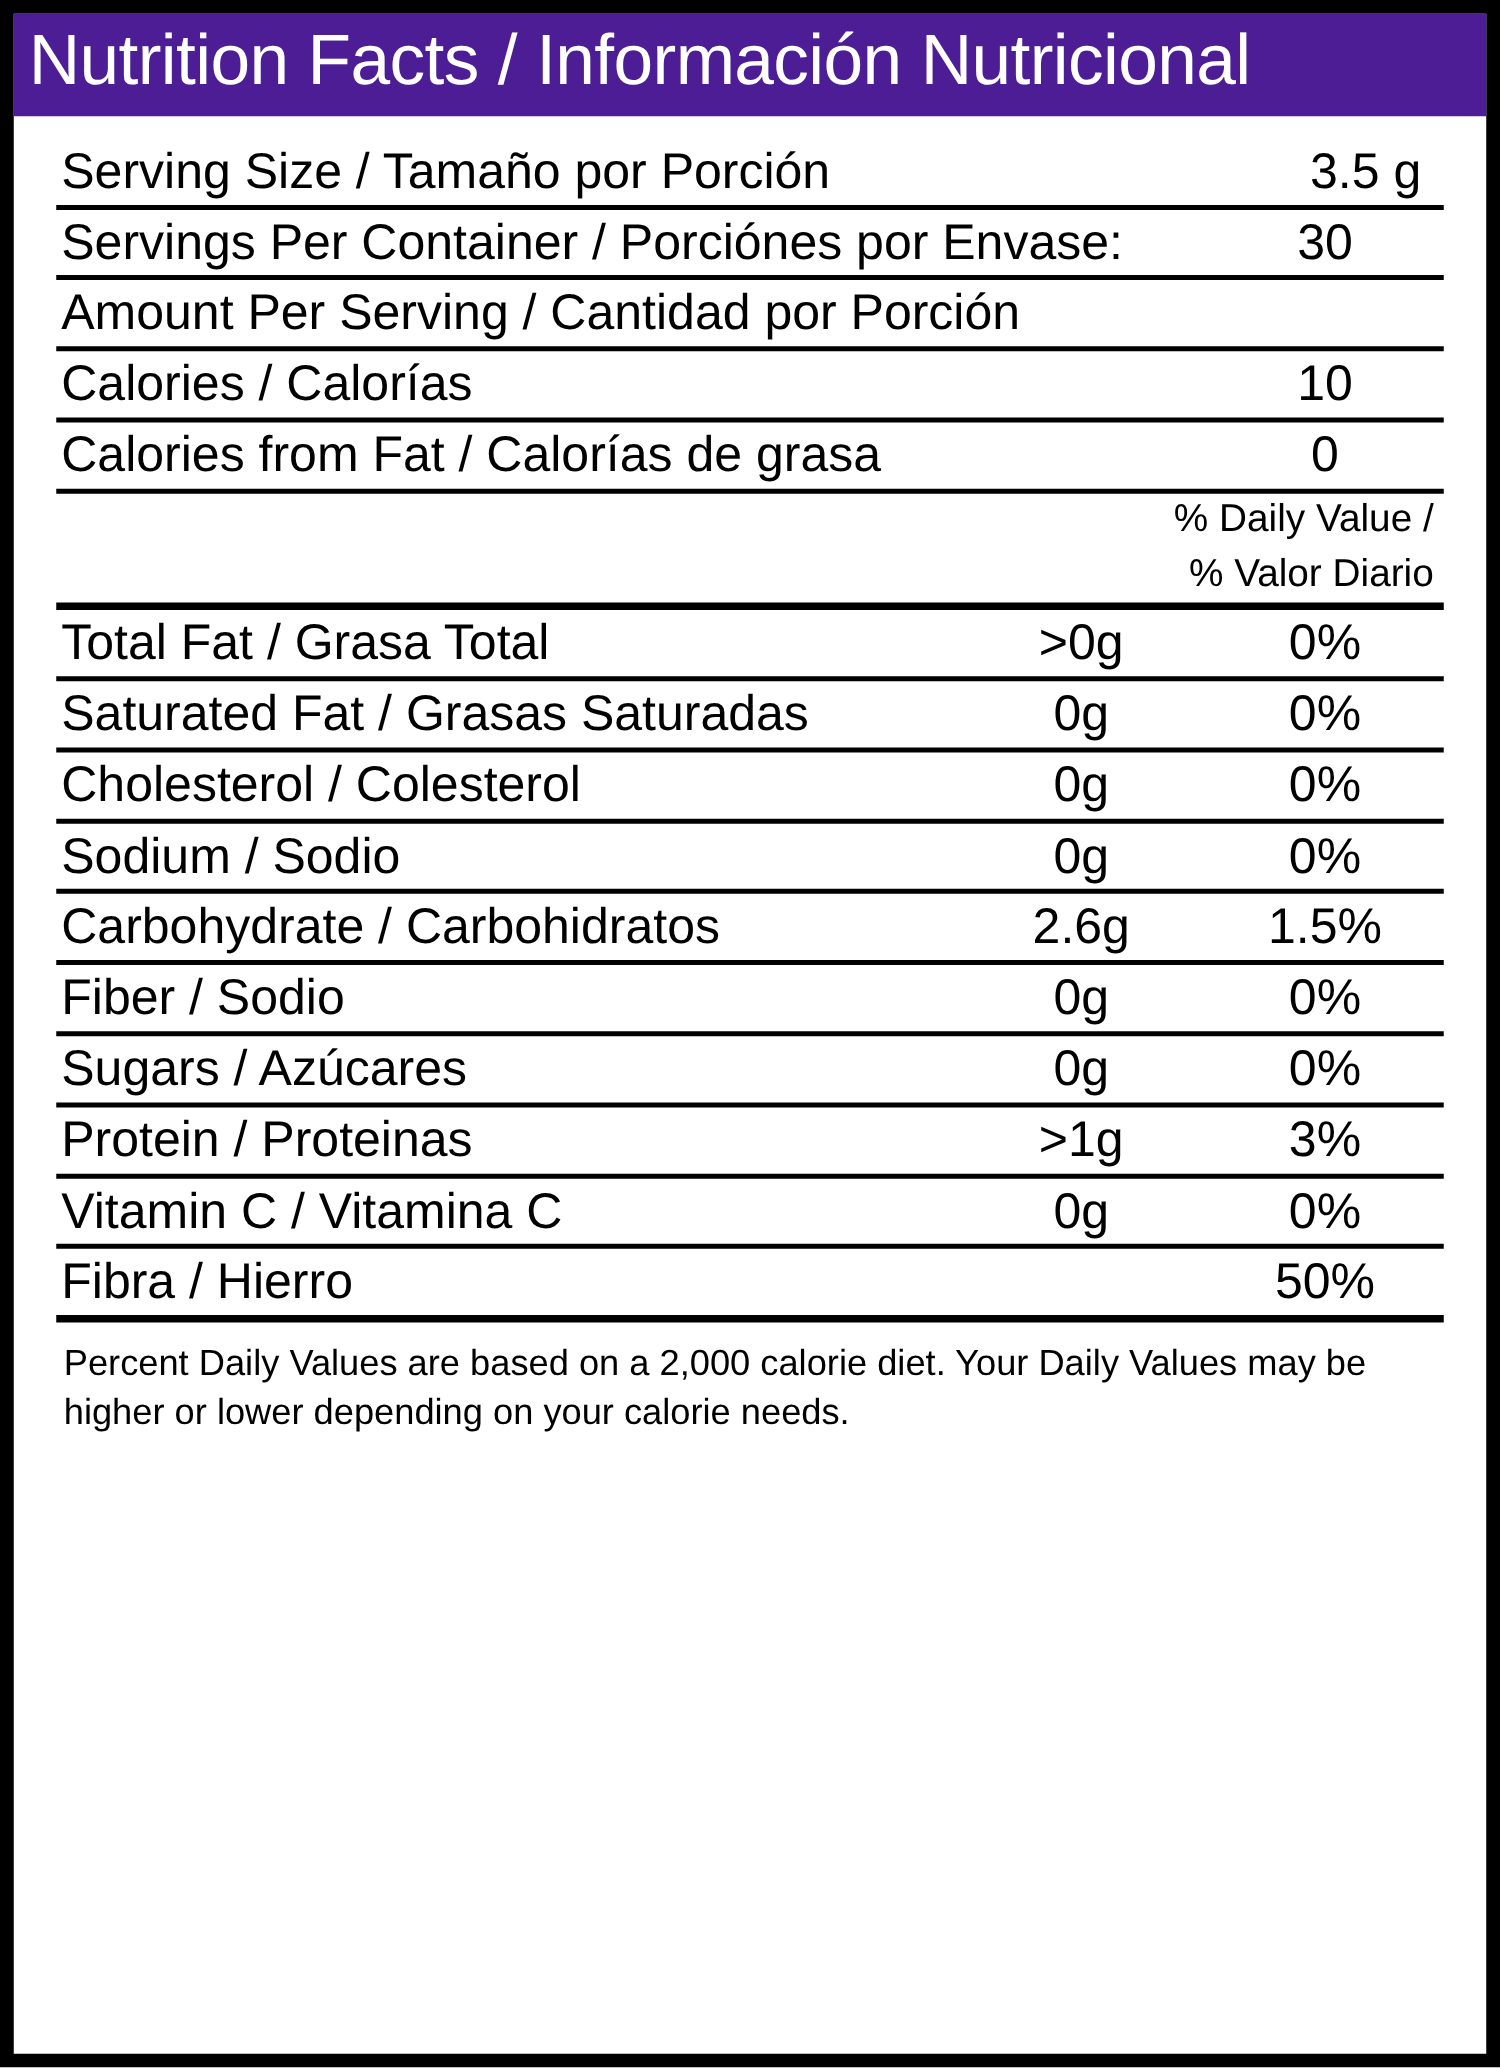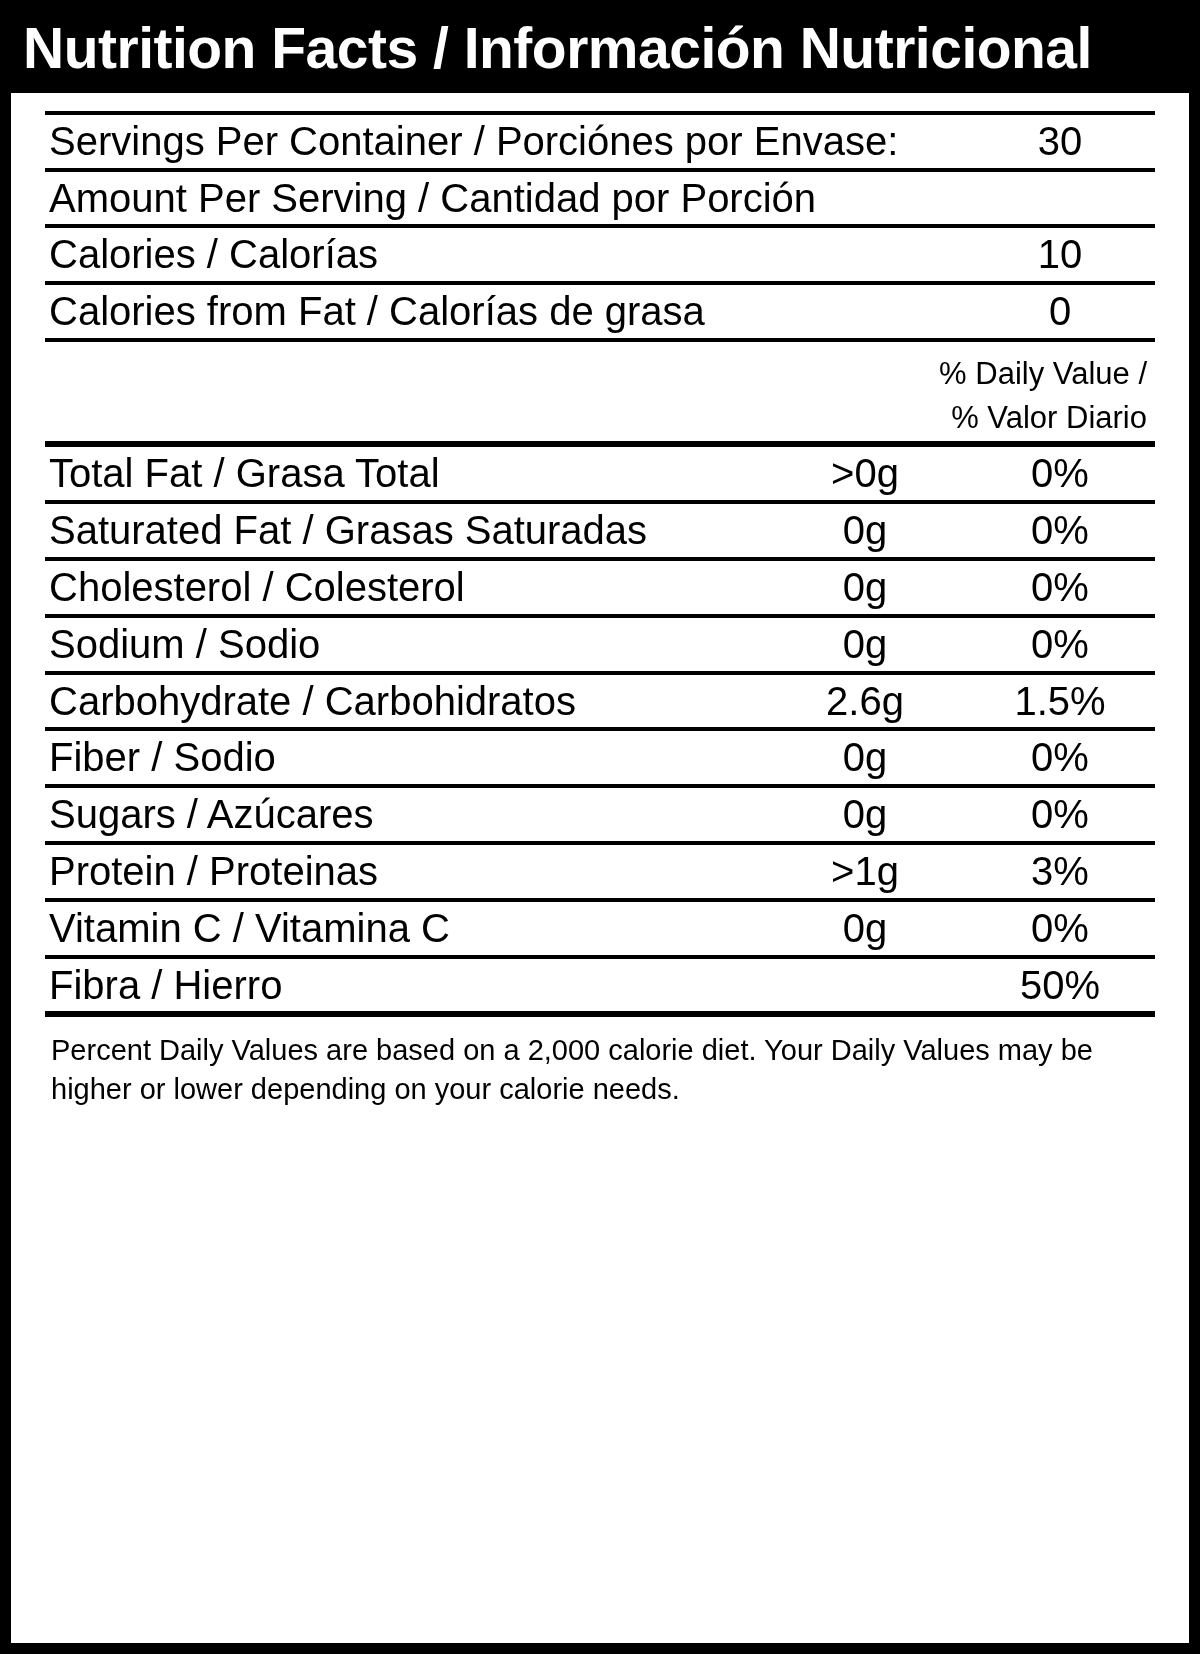--- a/index.html
+++ b/index.html
@@ -21,24 +21,24 @@
     border: 11px solid #000000;
     padding: 0;
     background: #ffffff;
     position: relative;
   }
   .inner {
     box-sizing: border-box;
     padding: 18px 34px 20px 34px;
   }
   .title-bar {
-    background: #000000;
+    background: #4c1d95;
     color: #ffffff;
     font-size: 57px;
-    font-weight: bold;
+    font-weight: normal;
     letter-spacing: -0.5px;
     line-height: 1.05;
     padding: 8px 12px 14px 12px;
     white-space: nowrap;
   }
   .rule {
     background: #000000;
     width: 100%;
   }
   .rule-thin { height: 4px; }
@@ -72,21 +72,21 @@
     text-align: right;
     font-size: 40px;
     line-height: 1.32;
     padding-right: 18px;
   }
   .dv-header {
     text-align: right;
     font-size: 31px;
     line-height: 1.28;
     padding-right: 8px;
-    padding-top: 12px;
+    padding-top: 0;
     padding-bottom: 4px;
   }
   .dv-header-block {
     display: flex;
     justify-content: flex-end;
   }
   .dv-header-inner {
     width: 340px;
     text-align: right;
   }
@@ -101,20 +101,24 @@
   .footnote p:last-child { margin-bottom: 0; }
 </style>
 </head>
 <body>
 
 <div class="panel">
   <div class="title-bar">Nutrition Facts / Información Nutricional</div>
 
   <div class="inner">
 
+    <div class="row">
+      <div class="cell-label">Serving Size / Tamaño por Porción</div>
+      <div class="cell-right">3.5 g</div>
+    </div>
     <div class="rule rule-thin"></div>
 
     <div class="row">
       <div class="cell-label">Servings Per Container / Porciónes por Envase:</div>
       <div class="cell-dv">30</div>
     </div>
     <div class="rule rule-thin"></div>
 
     <div class="row">
       <div class="cell-label">Amount Per Serving / Cantidad por Porción</div>

